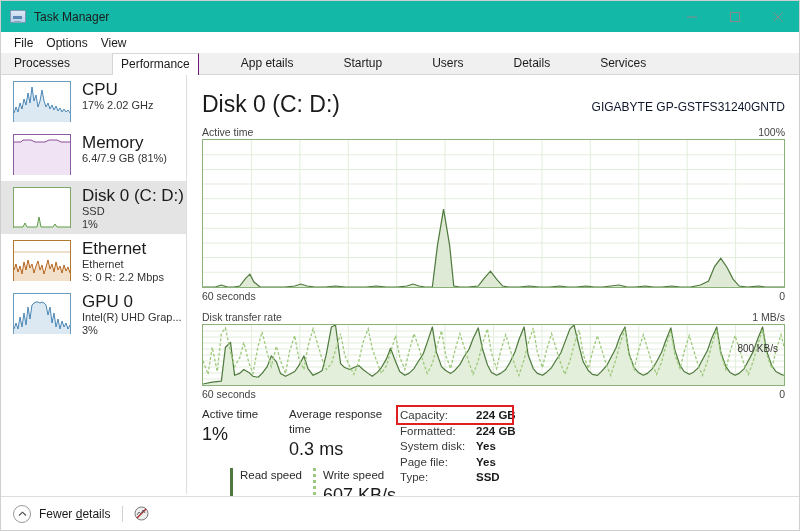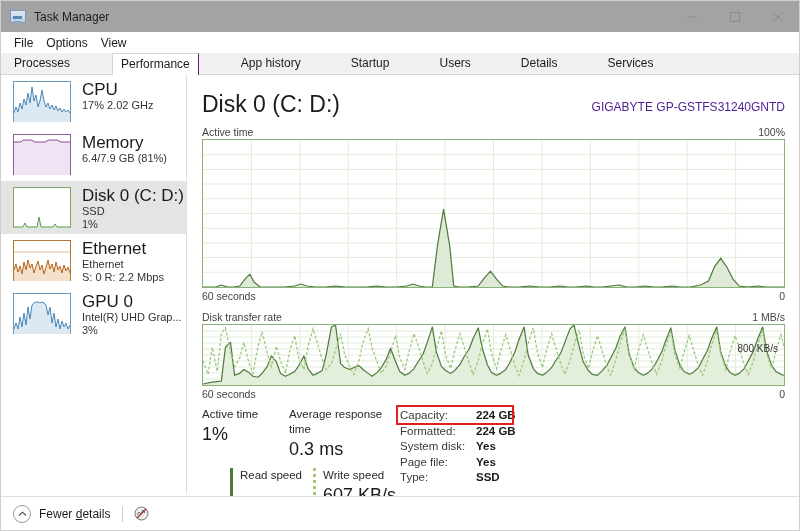--- a/index.html
+++ b/index.html
@@ -22,21 +22,21 @@
     background: #ffffff;
     border: 1px solid #cfcfcf;
     box-sizing: border-box;
   }
 
   
   .titlebar {
     height: 31px;
     display: flex;
     align-items: center;
-    background: #a3a3a3;
+    background: #14b8a6;
     position: relative;
   }
   .title-icon {
     width: 16px; height: 16px;
     margin-left: 9px; margin-right: 8px;
     position: relative;
     flex: none;
   }
   .title-icon .mon {
     position: absolute; left: 0; top: 1px;
@@ -185,21 +185,21 @@
     justify-content: space-between;
     height: 32px;
   }
   .main-title {
     font-size: 23px;
     color: #1b1b1b;
     line-height: 26px;
   }
   .main-model {
     font-size: 12px;
-    color: #4c1d95;
+    color: #0f172a;
     padding-bottom: 3px;
     text-align: right;
   }
   .graph-label-row {
     display: flex;
     justify-content: space-between;
     font-size: 10.5px;
     color: #444444;
     margin-top: 9px;
     margin-bottom: 1px;
@@ -353,21 +353,21 @@
 
   <div class="menubar">
     <span class="menuitem">File</span>
     <span class="menuitem">Options</span>
     <span class="menuitem">View</span>
   </div>
 
   <div class="tabstrip">
     <div class="tab">Processes</div>
     <div class="tab active">Performance</div>
-    <div class="tab">App history</div>
+    <div class="tab">App etails</div>
     <div class="tab">Startup</div>
     <div class="tab">Users</div>
     <div class="tab">Details</div>
     <div class="tab">Services</div>
   </div>
 
   <div class="content">
 
     <div class="sidebar">
 

